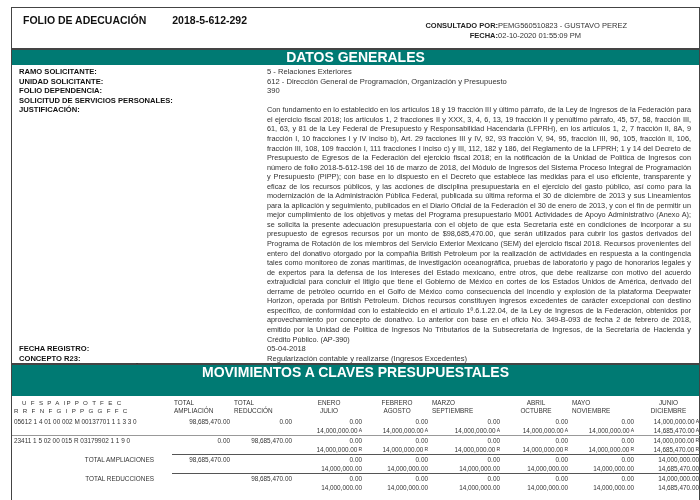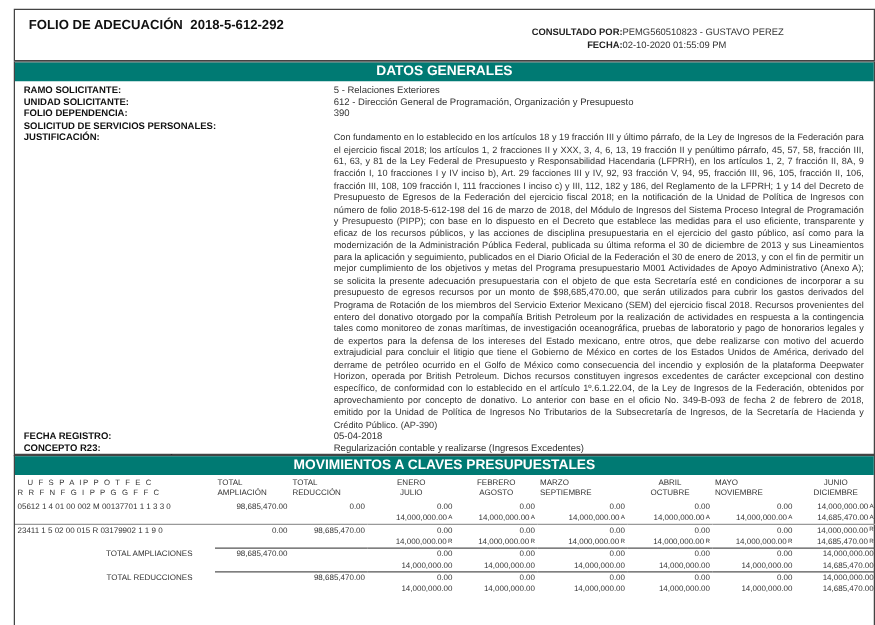--- a/index.html
+++ b/index.html
@@ -3,36 +3,36 @@
 <meta charset="utf-8">
 <style>
   * { box-sizing: border-box; margin: 0; padding: 0; }
   html, body { width: 700px; height: 500px; background: #ffffff; overflow: hidden; }
   body { font-family: "Liberation Sans", sans-serif; color: #222; position: relative; }
 
   .frame { position: absolute; left: 11px; width: 689px; border: 1px solid #444; background: #fff; }
 
   #hdr { top: 7px; height: 42px; }
   #hdr .folio { position: absolute; left: 11px; top: 6px; font-size: 10.5px; font-weight: bold; color: #111; }
-  #hdr .folio span { margin-left: 6px; }
+  #hdr .folio span { margin-left: 26px; }
   #hdr .consult { position: absolute; right: 72px; top: 13px; font-size: 7.5px; text-align: left; }
   #hdr .consult .row { display: flex; height: 10px; line-height: 10px; }
   #hdr .consult .k { font-weight: bold; width: 80px; text-align: right; padding-right: 0; }
   #hdr .consult .v { color: #333; }
 
   #gen { top: 49px; height: 315px; }
-  .band { background: #007a73; color: #fff; font-weight: bold; font-size: 11px; text-align: center; height: 15px; line-height: 15px; }
+  .band { background: #007a73; color: #fff; font-weight: bold; font-size: 14px; text-align: center; height: 15px; line-height: 15px; }
   .gen-body { position: relative; font-size: 7.6px; }
   .grow { display: flex; line-height: 9.6px; justify-content: center; }
   .grow .lbl { width: 219px; padding-left: 7px; font-weight: bold; color: #111; flex: none; }
   .grow .val { flex: 1; padding-right: 10px; color: #333; padding-left: 36px; }
   .grow .val.just { text-align: justify; line-height: 9.55px; font-size: 7.3px; padding-right: 8px; }
 
   #mov { top: 364px; height: 136px; border-bottom: none; }
-  .mov-band { height: 15px; line-height: 15px; }
+  .mov-band { height: 31px; line-height: 15px; }
   table.mv { border-collapse: collapse; width: 100%; font-size: 6.4px; color: #333; table-layout: fixed; }
   table.mv th { font-weight: normal; text-align: left; vertical-align: bottom; padding: 3px 2px 2px 2px; line-height: 8px; }
   table.mv th.c { text-align: center; }
   table.mv td { padding: 0 2px; line-height: 9px; vertical-align: top; white-space: nowrap; }
   table.mv td.r { text-align: right; }
   table.mv tr.sep td { border-top: 1px solid #999; }
   table.mv tr.tsep td.line { border-top: 1px solid #555; }
   .sup { font-size: 5px; vertical-align: top; margin-left: 1px; }
   .keyhdr { letter-spacing: 1.3px; font-size: 6.2px; }
   .tot-label { text-align: right; padding-right: 18px !important; }

